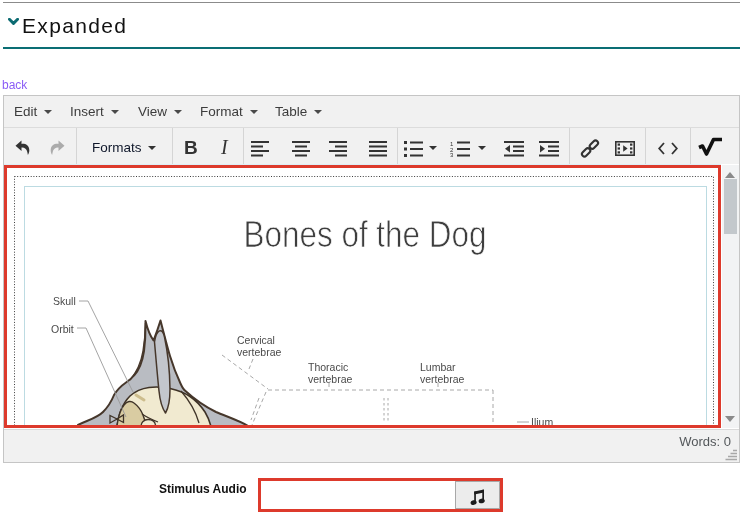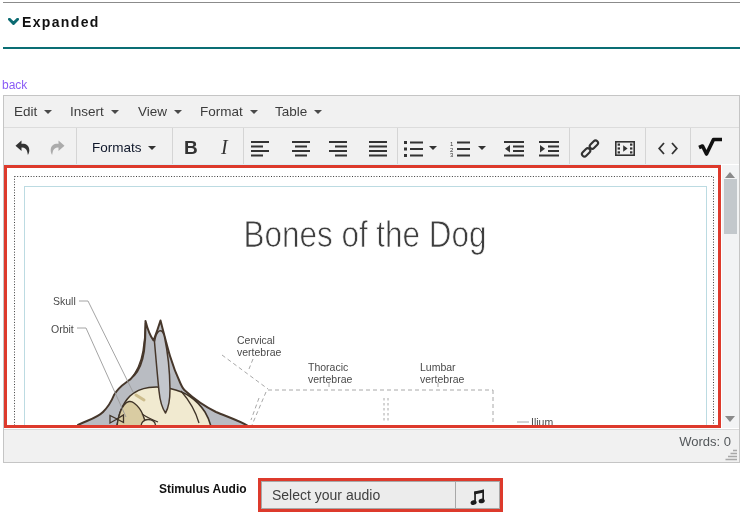--- a/index.html
+++ b/index.html
@@ -7,21 +7,21 @@
 .abs { position:absolute; }
 </style>
 </head>
 <body>
 
 <div class="abs" style="left:3px;top:2px;width:737px;height:1px;background:#8b8b8b;"></div>
 
 <svg class="abs" style="left:8px;top:18px;" width="11" height="7" viewBox="0 0 11 7">
   <path d="M1.4 1.3 L5.5 5.4 L9.6 1.3" fill="none" stroke="#0c6b72" stroke-width="2.9" stroke-linecap="round" stroke-linejoin="round"></path>
 </svg>
-<div class="abs" style="left:22px;top:14px;font-size:14px;letter-spacing:1.35px;color:#111;font-weight:bold;">Expanded</div>
+<div class="abs" style="left:22px;top:14px;font-size:21px;letter-spacing:1.35px;color:#111;">Expanded</div>
 
 <div class="abs" style="left:3px;top:47px;width:737px;height:2px;background:#0a6e74;"></div>
 
 <div class="abs" style="left:2px;top:78px;font-size:12px;color:#8b5cf6;">back</div>
 
 <div class="abs" style="left:3px;top:95px;width:737px;height:368px;border:1px solid #c5c5c5;background:#f1f1f1;">
 
   <div class="abs" id="menubar" style="left:0;top:0;width:100%;height:31px;font-size:13.5px;color:#3c3c3c;">
     <span class="abs mi" style="left:10px;">Edit</span>
     <span class="abs mi" style="left:66px;">Insert</span>
@@ -239,21 +239,20 @@
     <svg class="abs" style="right:1px;bottom:1px;" width="14" height="12" viewBox="0 0 14 12">
       <g stroke="#a8a8a8" stroke-width="1.4">
         <path d="M9,1.5 H13 M6.5,4.5 H13 M4,7.5 H13 M1.5,10.5 H13"></path>
       </g>
     </svg>
   </div>
 </div>
 
 <div class="abs" style="left:139px;top:482px;font-size:12px;font-weight:bold;color:#111;margin-left:20px;">Stimulus Audio</div>
 <div class="abs" style="left:258px;top:478px;width:245px;height:34px;border:3px solid #dd3a2c;background:#fff;">
-  <div class="abs" style="left:0;top:0;width:195px;height:28px;background:#ececec;border:1px solid #a8a8a8;font-size:14px;color:#3f3f3f;line-height:26px;padding-left:10px;">Select your audio</div>
   <div class="abs" style="left:194px;top:0;width:45px;height:28px;background:#ececec;border:1px solid #a8a8a8;">
     <svg class="abs" style="left:14px;top:5px;" width="16" height="18" viewBox="0 0 16 18">
       <g fill="#1d1d1d">
         <path d="M4.2,4.6 L14,2.6 L14,5.4 L4.2,7.4 Z"></path>
         <rect x="4.2" y="4.6" width="1.7" height="11.2"></rect>
         <rect x="12.3" y="2.8" width="1.7" height="11"></rect>
         <ellipse cx="3.6" cy="15.6" rx="3.1" ry="2.3" transform="rotate(-14 3.6 15.6)"></ellipse>
         <ellipse cx="11.7" cy="13.9" rx="3.1" ry="2.3" transform="rotate(-14 11.7 13.9)"></ellipse>
       </g>
     </svg>

